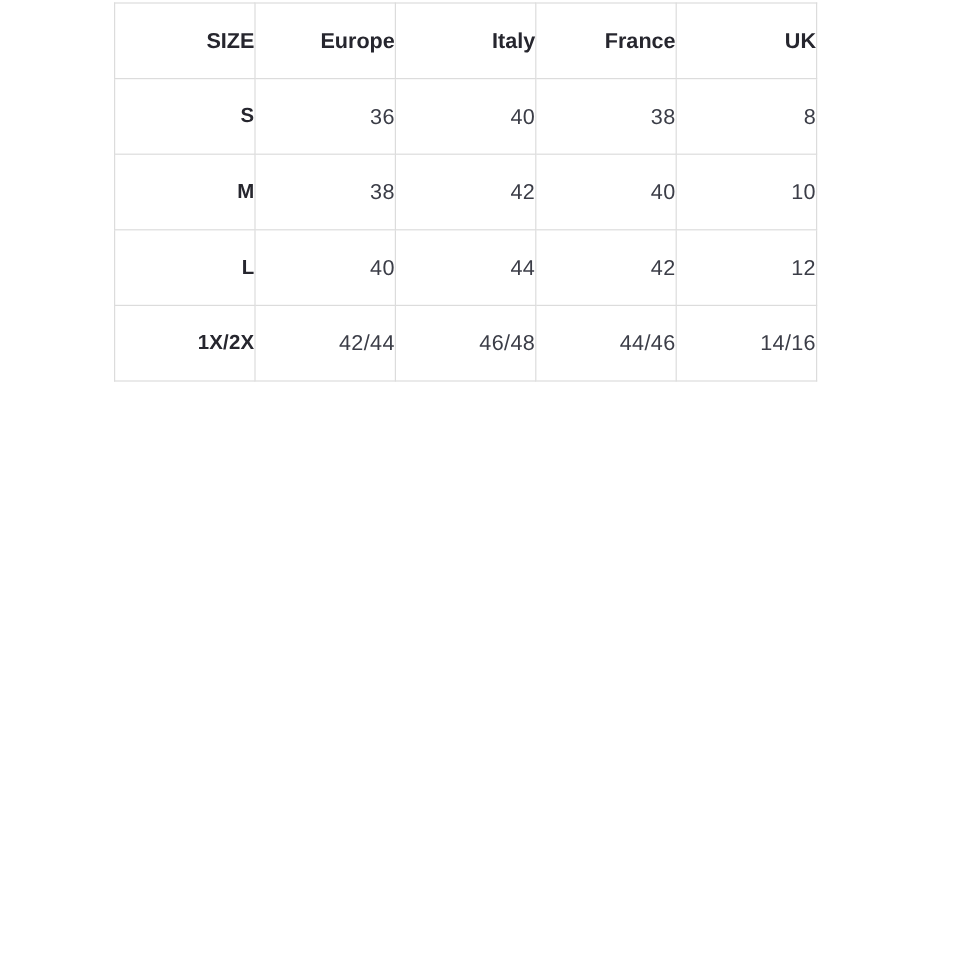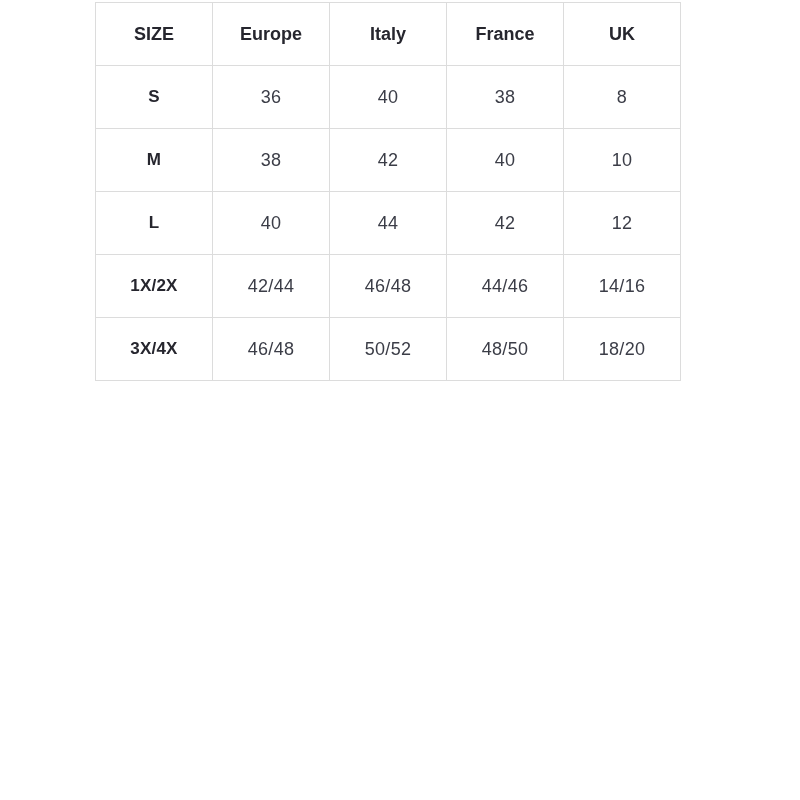--- a/index.html
+++ b/index.html
@@ -22,21 +22,21 @@
     padding: 2px 0 0 95px;
   }
   table {
     border-collapse: collapse;
     background: var(--bg);
   }
   th, td {
     width: 117px;
     height: 63px;
     padding: 0;
-    text-align: center;
+    text-align: right;
     vertical-align: middle;
     border: 1px solid var(--border);
   }
   th {
     font-size: 18px;
     font-weight: 700;
     color: var(--header-text);
   }
   td {
     font-size: 18px;
@@ -89,26 +89,19 @@
           <td>42</td>
           <td>12</td>
         </tr>
         <tr>
           <td class="size-cell">1X/2X</td>
           <td>42/44</td>
           <td>46/48</td>
           <td>44/46</td>
           <td>14/16</td>
         </tr>
-        <tr>
-          <td class="size-cell">3X/4X</td>
-          <td>46/48</td>
-          <td>50/52</td>
-          <td>48/50</td>
-          <td>18/20</td>
-        </tr>
       </tbody>
   </table>
 
   <div class="table-gap"></div>
 
 
 </div>
 
 </body></html>

